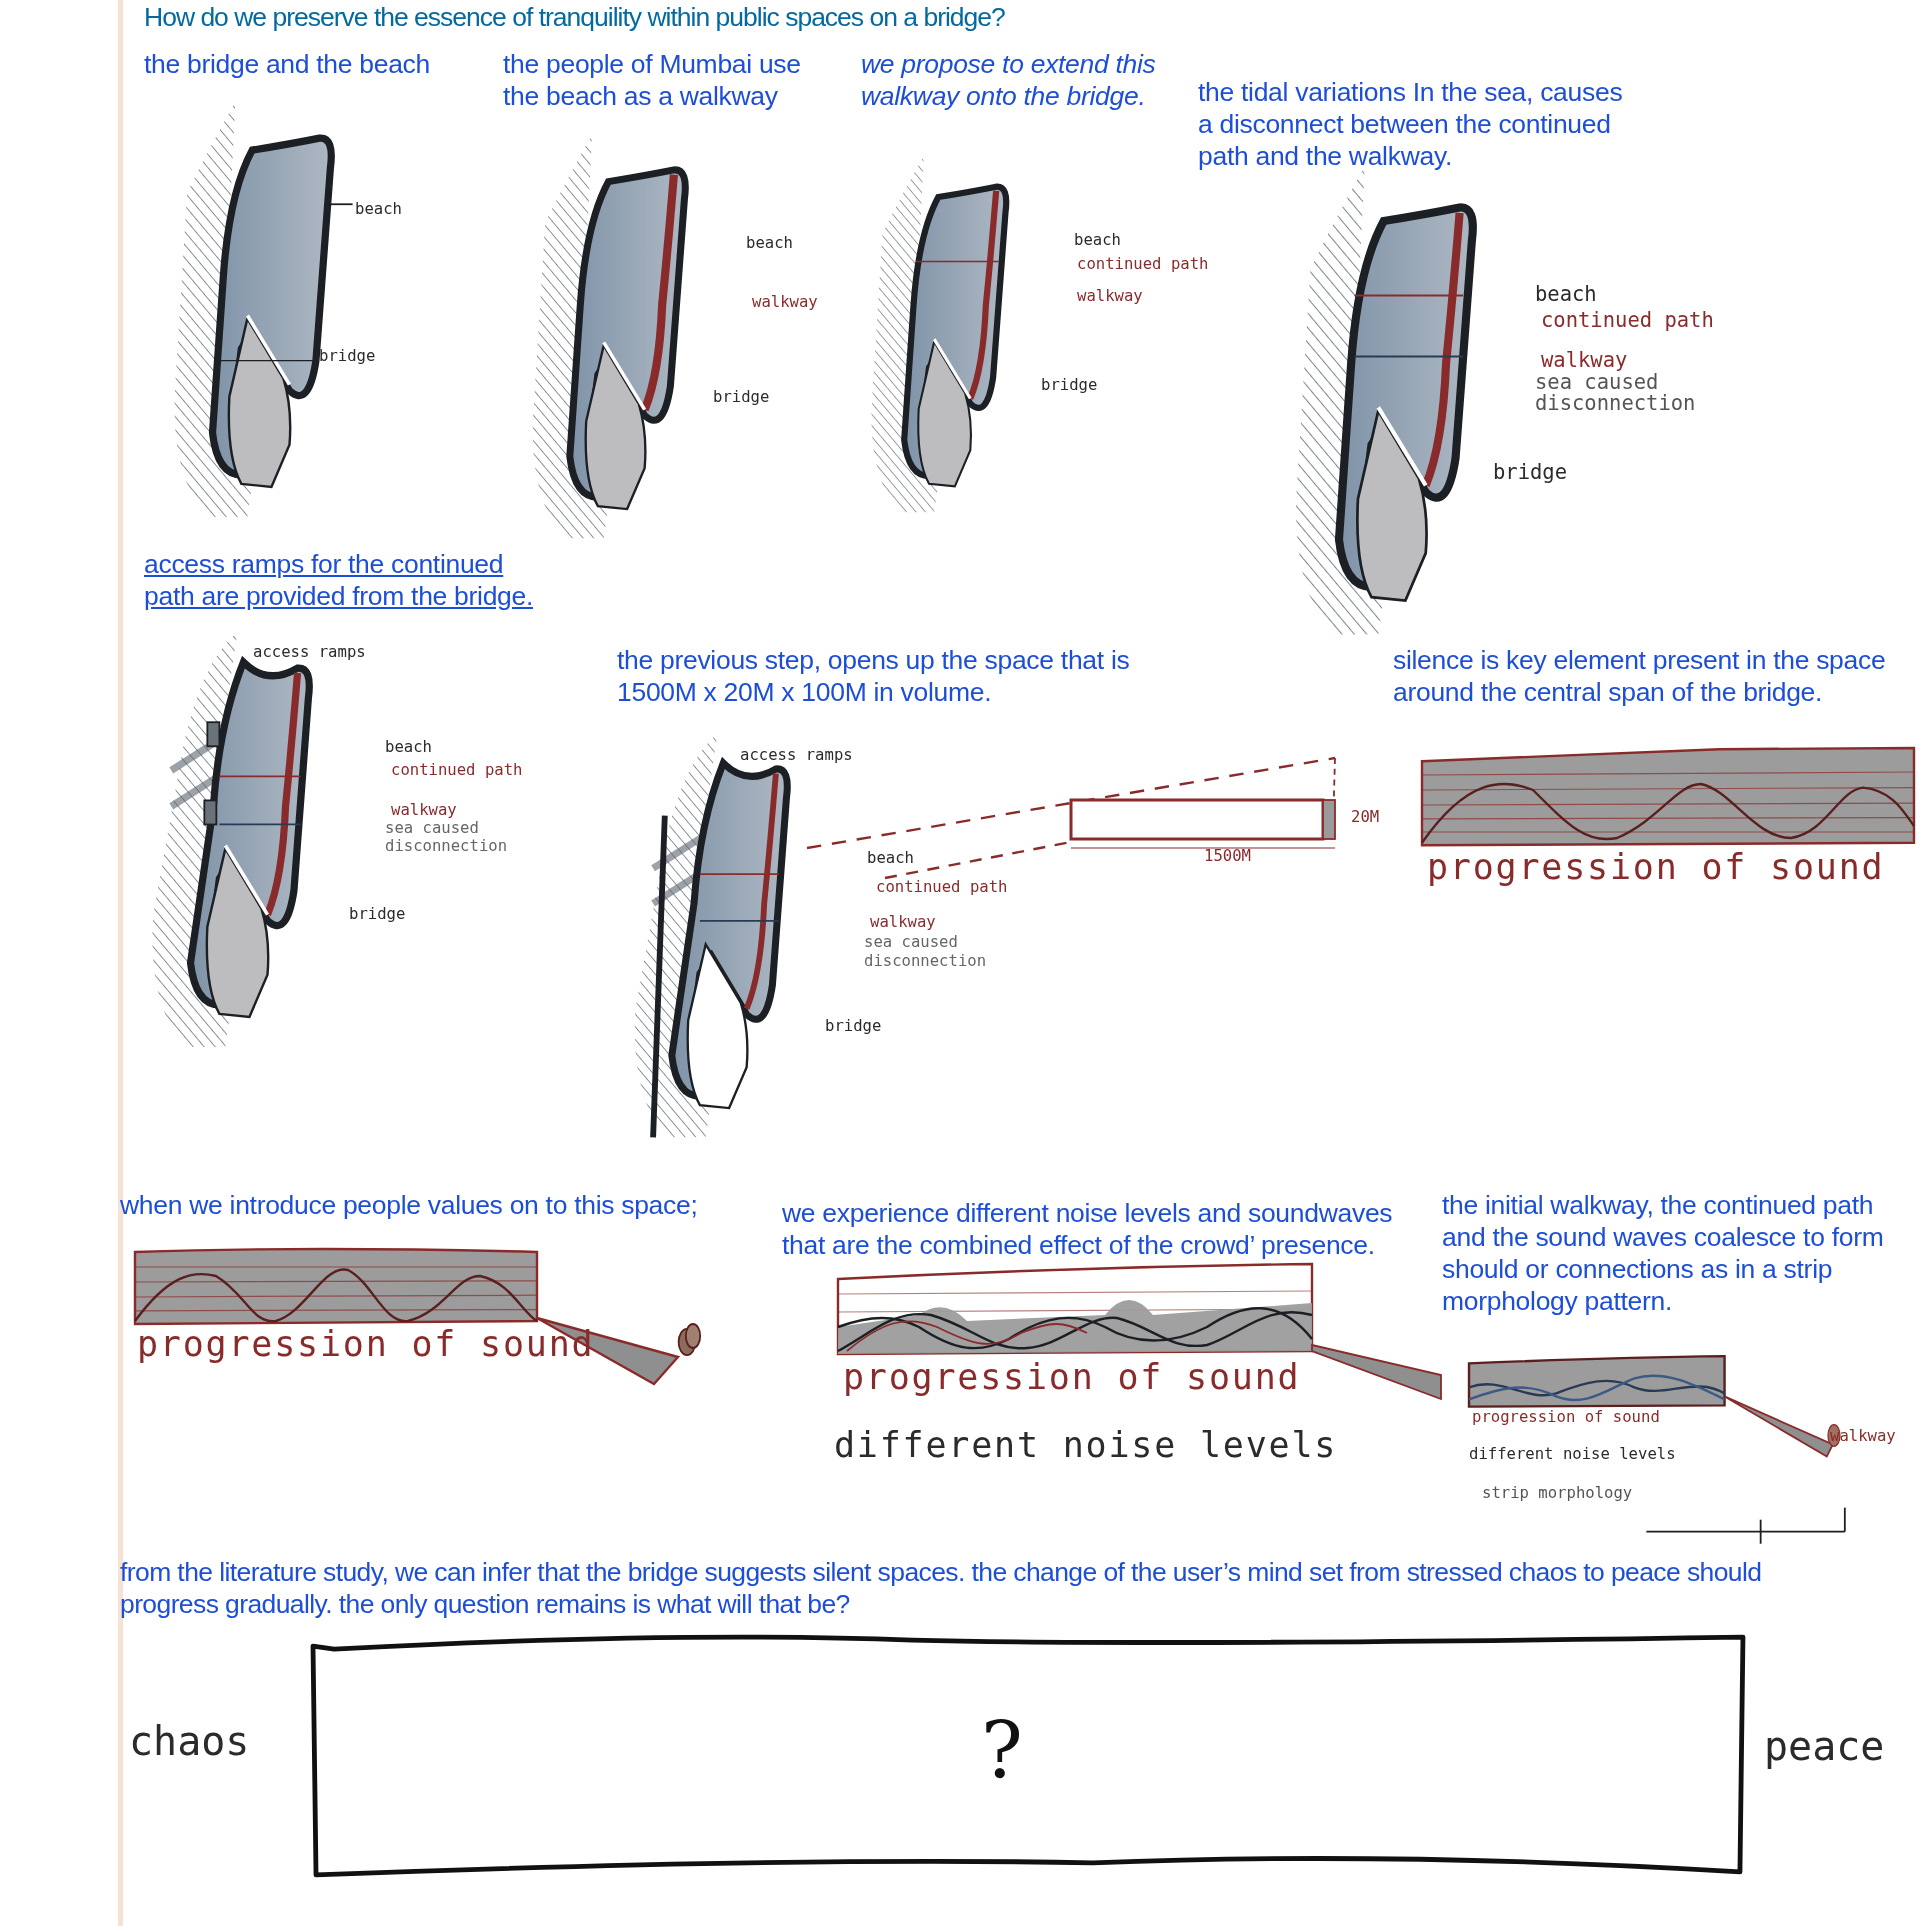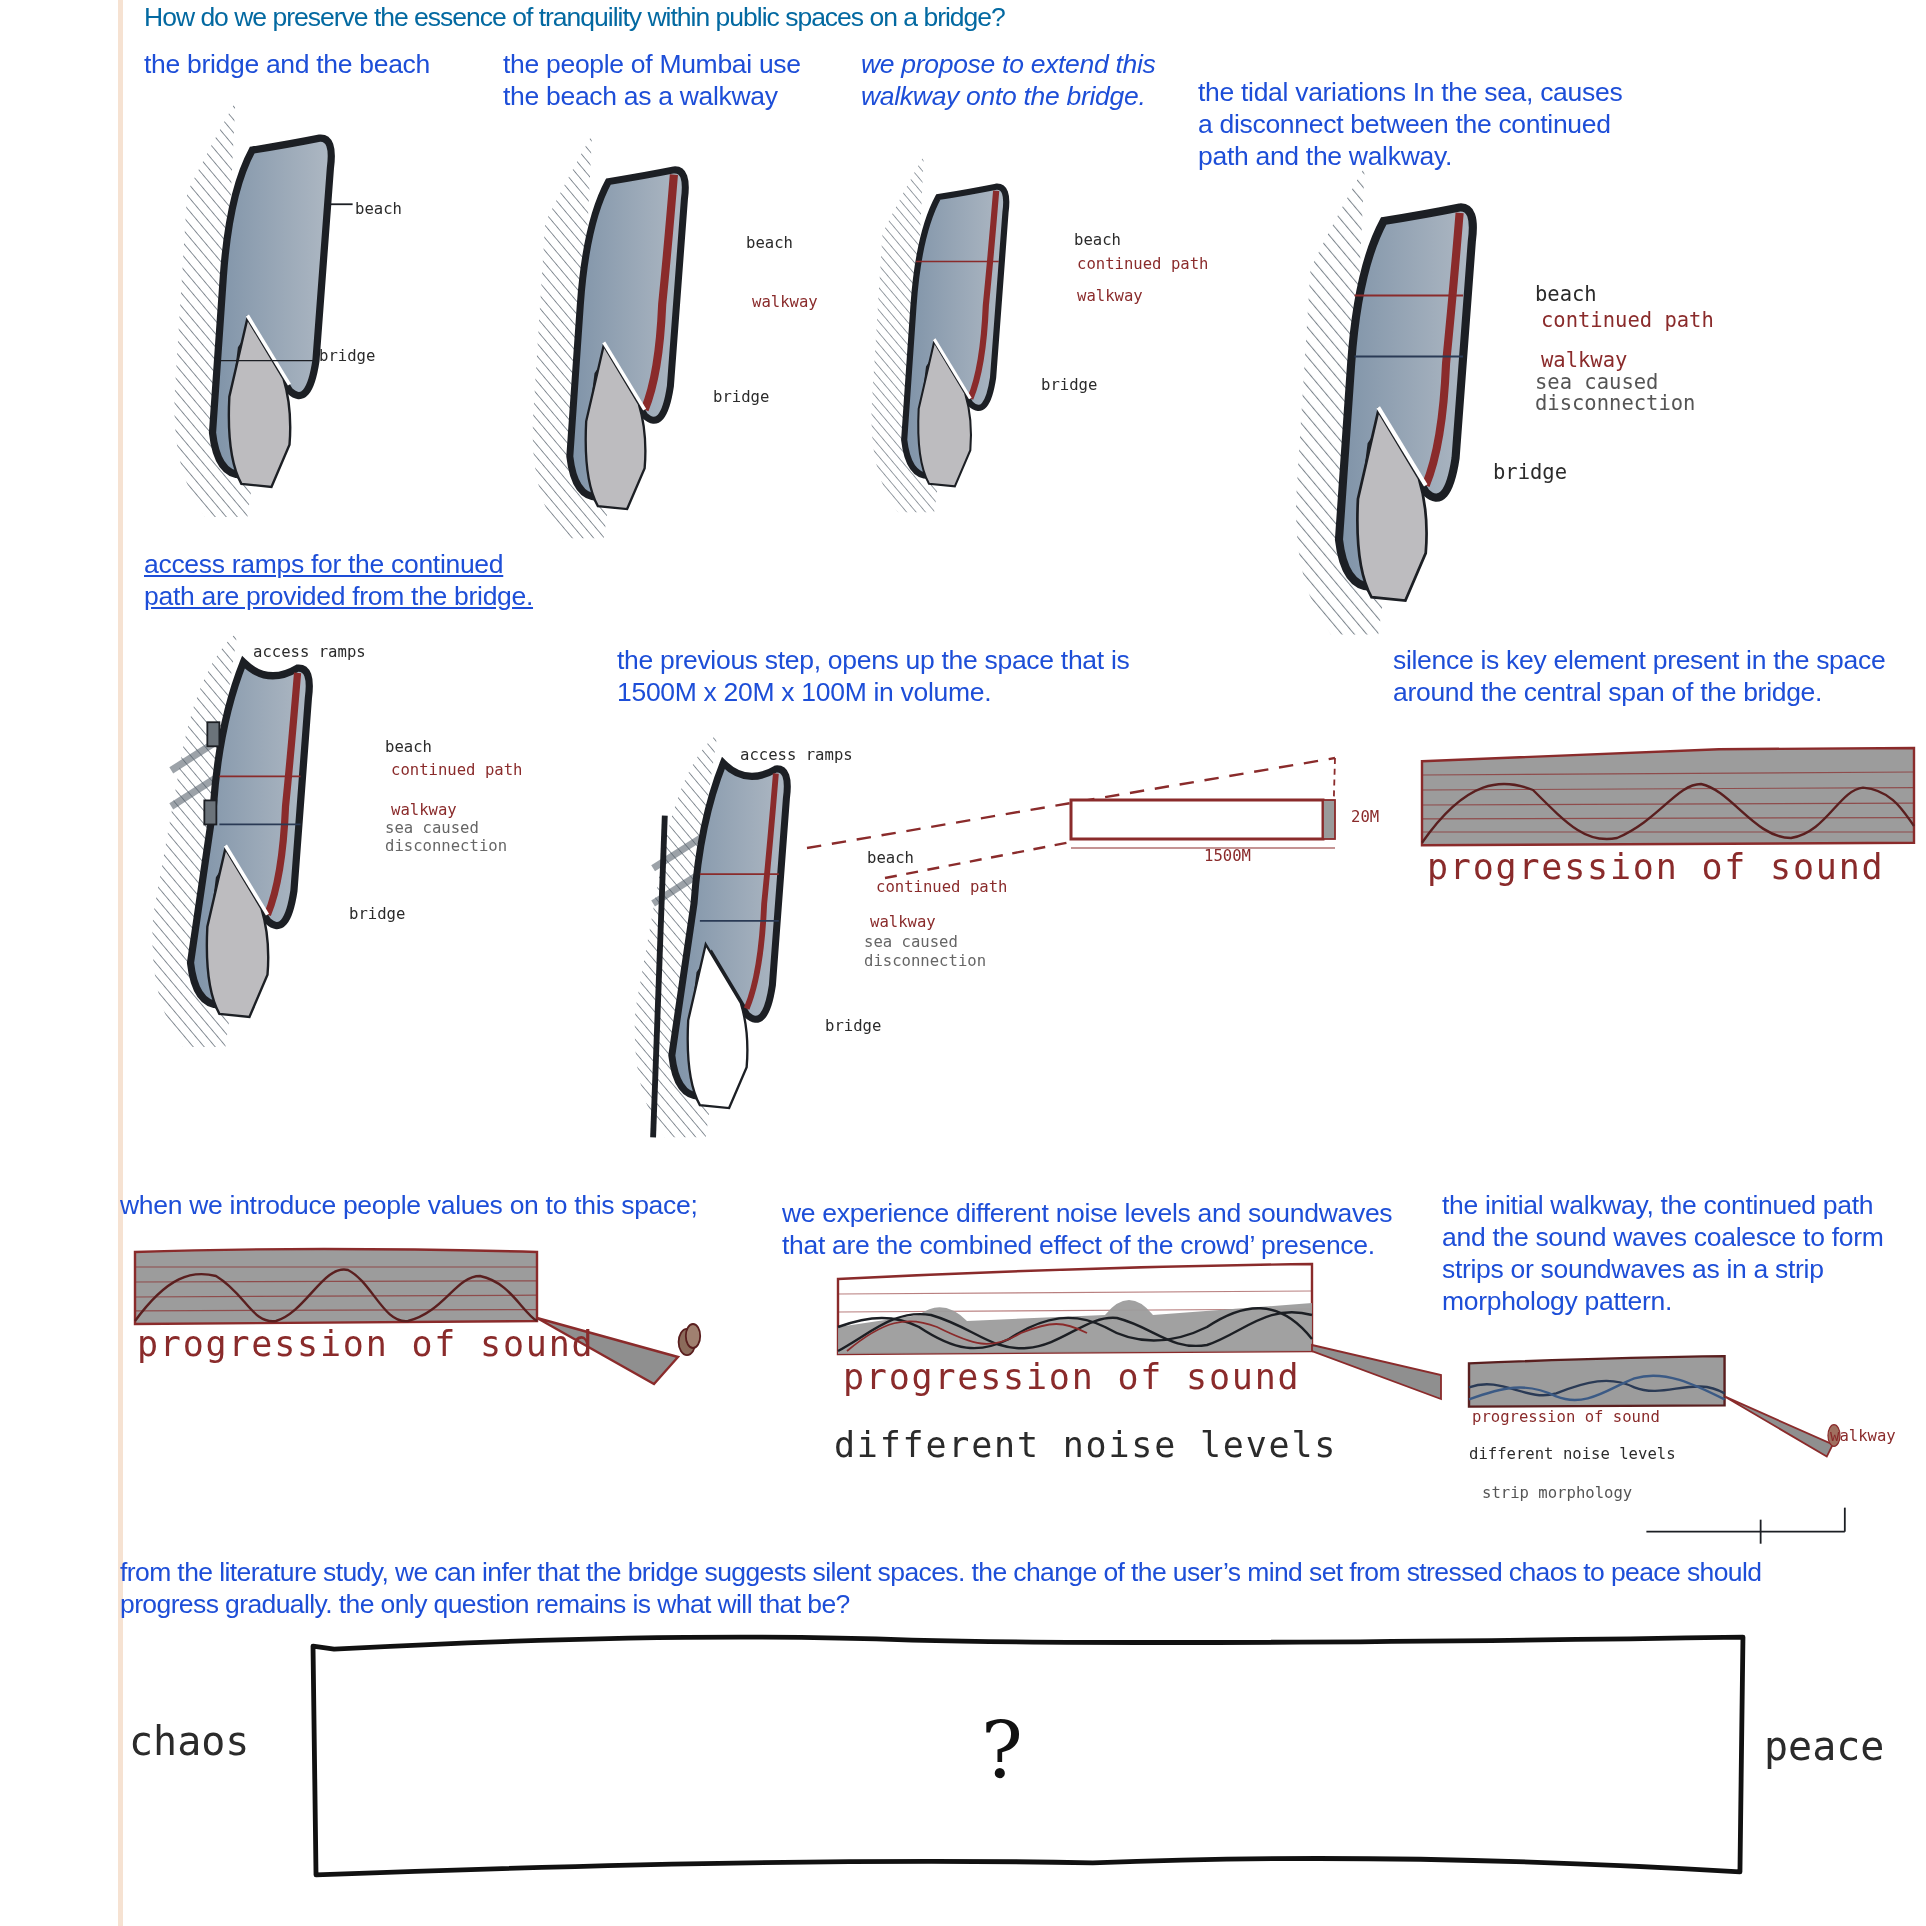--- a/index.html
+++ b/index.html
@@ -168,21 +168,21 @@
   </g>
   <path d="M5,168 C80,60 140,60 190,80 C250,140 280,170 330,160 C400,130 430,70 470,70 C520,80 560,160 620,160 C680,150 700,80 740,76 C790,80 810,120 825,140" fill="none" stroke="#5a1f1f" stroke-width="4"></path>
 </svg>
 <div class="hand lg red" style="left:1427px;top:847px;">progression of sound</div>
 
 <div class="txt" style="left:120px;top:1189px;">when we introduce people values on to this space;</div>
 <div class="txt" style="left:782px;top:1197px;">we experience different noise levels and soundwaves
 that are the combined effect of the crowd’ presence.</div>
 <div class="txt" style="left:1442px;top:1189px;">the initial walkway, the continued path
 and the sound waves coalesce to form
-strips or soundwaves as in a strip
+should or connections as in a strip
 morphology pattern.</div>
 
 <svg style="left:131px;top:1246px;" width="602" height="150" viewBox="0 0 1000 250">
   <path d="M5,10 Q300,0 675,10 L675,125 L5,130 Z" fill="#9c9c9c" stroke="#8a2b2b" stroke-width="4"></path>
   <g stroke="#8a2b2b" stroke-width="2" opacity="0.7">
     <line x1="5" y1="35" x2="675" y2="35"></line>
       <line x1="5" y1="60" x2="675" y2="58"></line>
     <line x1="5" y1="85" x2="675" y2="82"></line>
       <line x1="5" y1="108" x2="675" y2="106"></line>
   </g>

